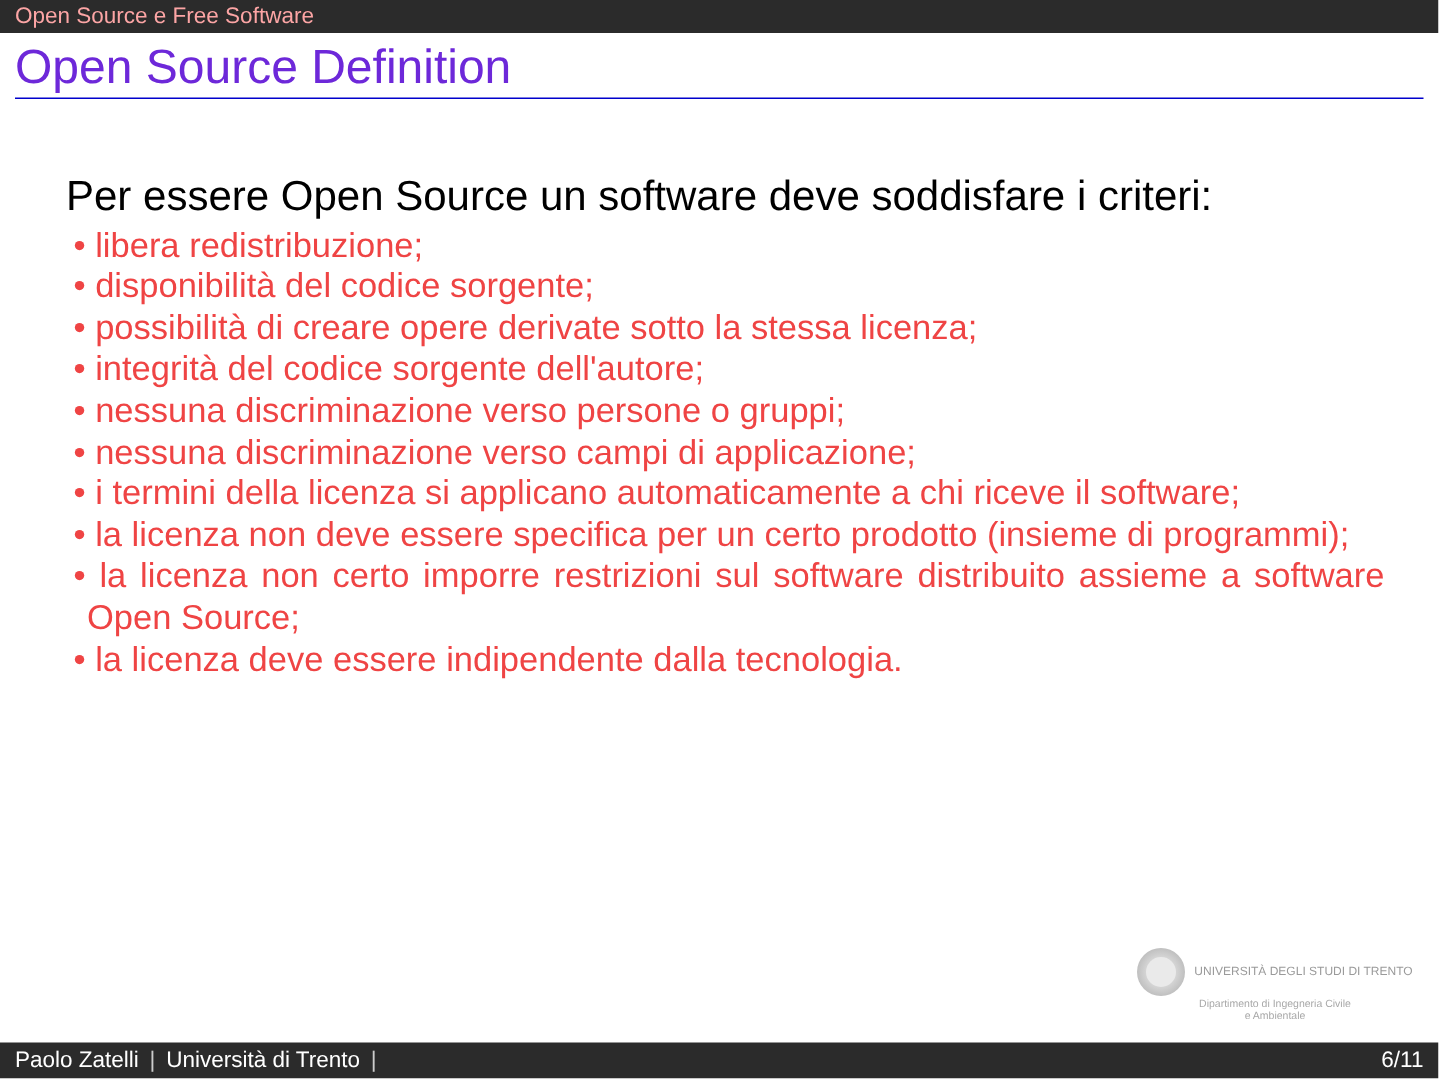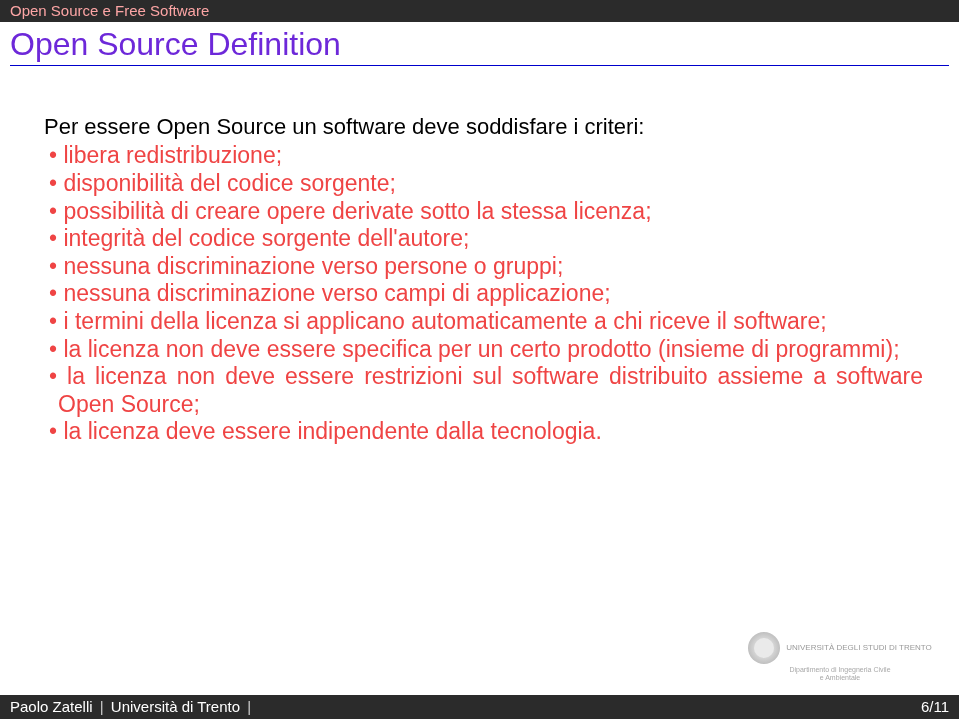--- a/index.html
+++ b/index.html
@@ -29,21 +29,21 @@
   .title-divider {
     border: none;
     border-top: 1px solid #0000cc;
     margin: 0 10px 0 10px;
   }
   .content {
     padding: 48px 36px 0 44px;
   }
   .intro {
     color: #000000;
-    font-size: 22px;
+    font-size: 28px;
     line-height: 1.2;
     margin-bottom: 2px;
     text-align: justify;
   }
   .bullets {
     list-style: none;
     padding-left: 0;
   }
   .bullets li {
     color: #ef4444;
@@ -70,21 +70,21 @@
     align-items: center;
     gap: 38px;
   }
   .footer-sep {
     color: #cccccc;
     margin: 0 3px;
   }
   .logo-area {
     position: absolute;
     bottom: 28px;
-    right: 14px;
+    right: 4px;
     width: 210px;
     height: 68px;
     display: flex;
     flex-direction: column;
     align-items: center;
     justify-content: center;
   }
   .logo-top {
     display: flex;
     align-items: center;
@@ -135,21 +135,21 @@
   <div class="intro">Per essere Open Source un software deve soddisfare i criteri:</div>
   <ul class="bullets">
     <li>libera redistribuzione;</li>
     <li>disponibilità del codice sorgente;</li>
     <li>possibilità di creare opere derivate sotto la stessa licenza;</li>
     <li>integrità del codice sorgente dell'autore;</li>
     <li>nessuna discriminazione verso persone o gruppi;</li>
     <li>nessuna discriminazione verso campi di applicazione;</li>
     <li>i termini della licenza si applicano automaticamente a chi riceve il software;</li>
     <li>la licenza non deve essere specifica per un certo prodotto (insieme di programmi);</li>
-    <li>la licenza non deve essere restrizioni sul software distribuito assieme a software Open Source;</li>
+    <li>la licenza non certo imporre restrizioni sul software distribuito assieme a software Open Source;</li>
     <li>la licenza deve essere indipendente dalla tecnologia.</li>
   </ul>
 </div>
 
 <div class="logo-area">
   <div class="logo-top">
     <div class="logo-emblem"></div>
     <div class="logo-text">UNIVERSITÀ DEGLI STUDI DI TRENTO</div>
   </div>
   <div class="logo-sub">

